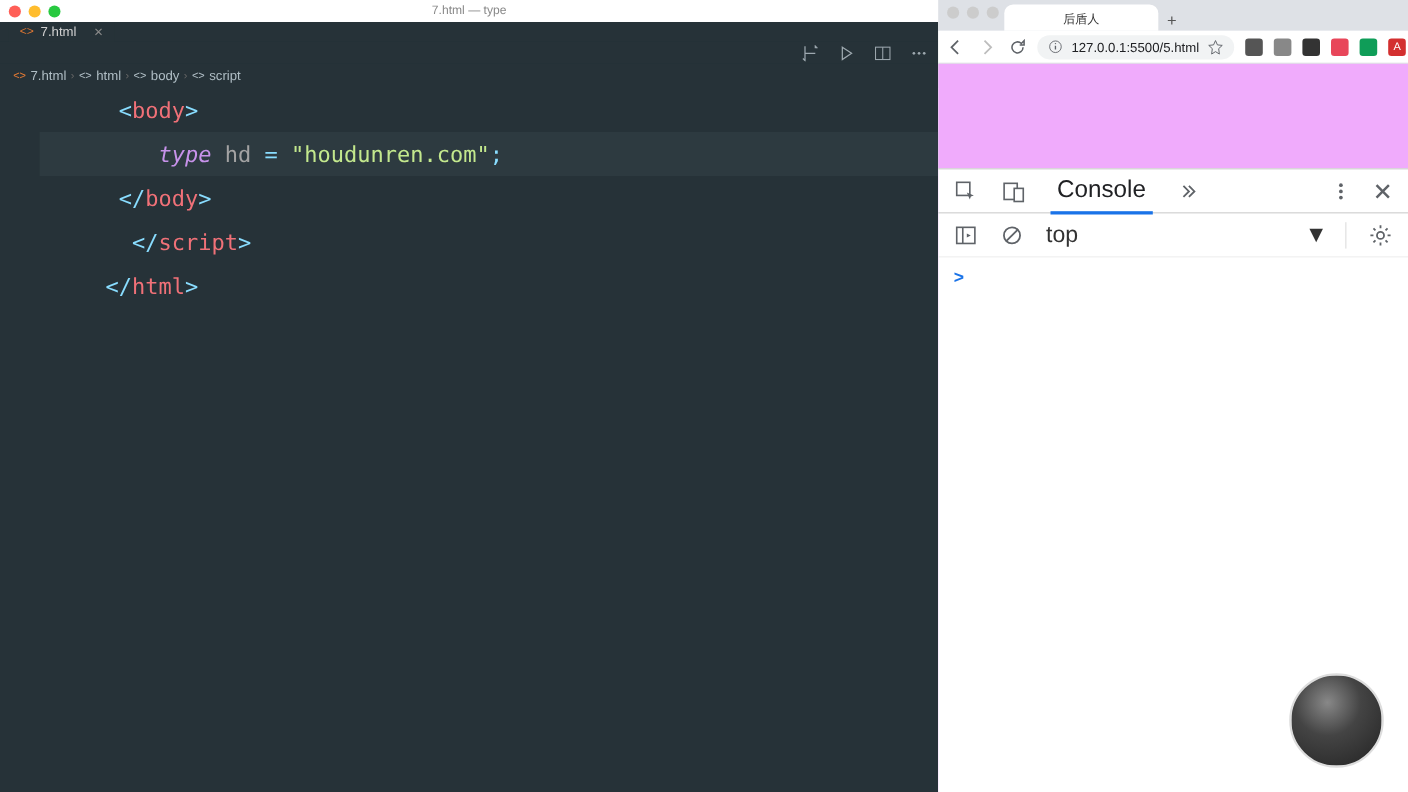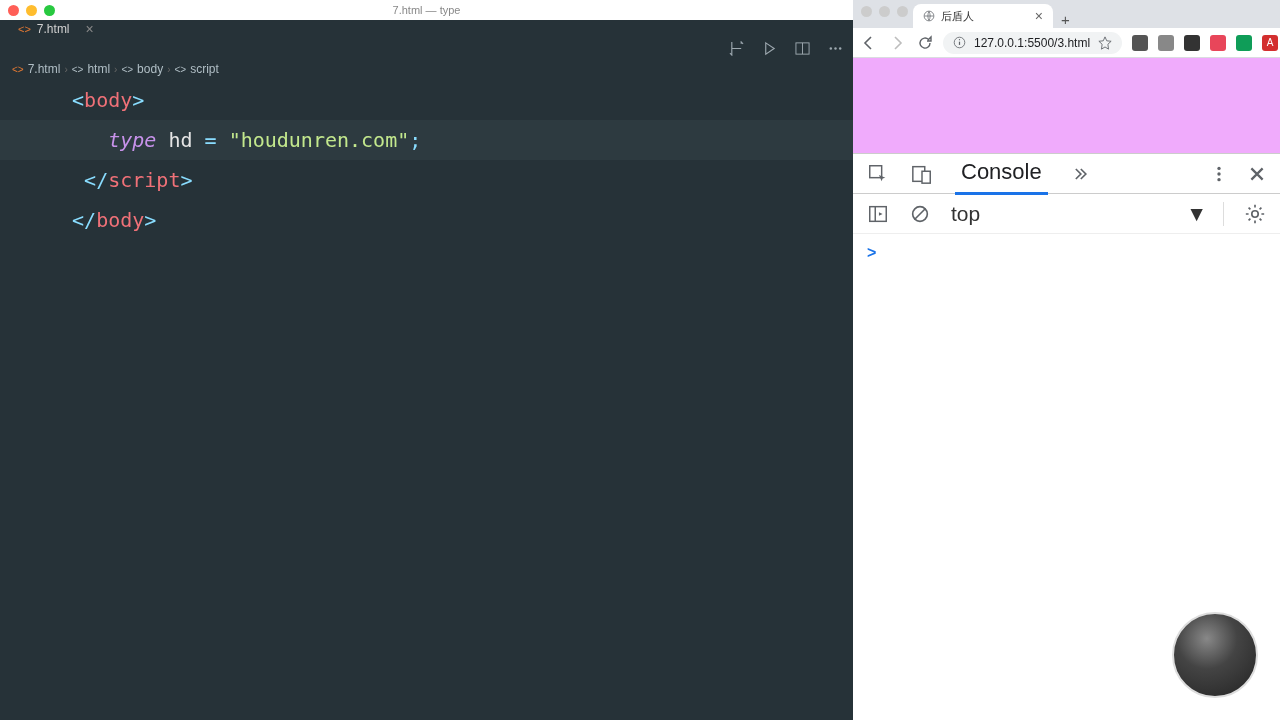--- a/index.html
+++ b/index.html
@@ -16,36 +16,36 @@
 .tb-right { display: flex; gap: 18px; }
 .tb-icon { fill: #9ea9b0; cursor: pointer; }
 .tabs { height: 18px; display: flex; align-items: center; padding-left: 8px; background: #263238; }
 .tab { display: flex; align-items: center; gap: 6px; padding: 2px 10px; background: #263238; font-size: 12px; color: #d0d0d0; }
 .tab-icon { color: #e37933; font-size: 11px; }
 .tab-close { color: #888; margin-left: 10px; font-size: 14px; }
 .breadcrumb { height: 22px; display: flex; align-items: center; gap: 4px; padding: 0 12px; font-size: 12px; color: #b0bec5; background: #263238; }
 .bc-icon { color: #e37933; font-size: 10px; }
 .bc-sep { color: #666; font-size: 10px; }
 .bc-sym { color: #b0bec5; }
-.code-area { flex: 1; padding: 0 0 0 60px; font-family: "Menlo", "Consolas", monospace; font-size: 20px; line-height: 40px; }
+.code-area { flex: 1; padding: 0 0 0 96px; font-family: "Menlo", "Consolas", monospace; font-size: 20px; line-height: 40px; }
 .line { white-space: pre; }
 .line-hl { background: #2d3a40; margin-left: -60px; padding-left: 60px; }
 .t-bracket { color: #89ddff; }
 .t-tag { color: #f07178; }
 .t-keyword { color: #c792ea; font-style: italic; }
-.t-var { color: #e5e5e5; }
+.t-var { color: #a3a3a3; }
 .t-op { color: #89ddff; }
 .t-string { color: #c3e88d; }
 .t-punct { color: #89ddff; }
 
 .browser-pane { width: 427px; height: 720px; background: #fff; display: flex; flex-direction: column; position: relative; }
 .brow-tabs { height: 28px; background: #dee1e6; display: flex; align-items: flex-end; padding-left: 60px; }
 .brow-traffic { position: absolute; left: 8px; top: 6px; display: flex; gap: 7px; }
 .brow-traffic .dot { background: #ccc; }
-.btab { background: #fff; height: 24px; border-radius: 8px 8px 0 0; display: flex; align-items: center; gap: 6px; padding: 0 10px; font-size: 11px; color: #333; min-width: 140px; }
+.btab { background: #fff; height: 24px; border-radius: 8px 8px 0 0; display: flex; align-items: center; gap: 6px; padding: 0 10px; font-size: 11px; color: #333; min-width: 140px; flex-direction: column; }
 .btab-close { margin-left: auto; color: #666; font-size: 14px; }
 .btab-new { padding: 0 8px; color: #555; font-size: 15px; }
 .addrbar { height: 30px; background: #fff; border-bottom: 1px solid #dadce0; display: flex; align-items: center; gap: 10px; padding: 0 8px; }
 .nav-icons { display: flex; gap: 12px; align-items: center; }
 .nav-icon { fill: #5f6368; }
 .nav-icon.disabled { fill: #bdbdbd; }
 .omnibox { flex: 1; background: #f1f3f4; border-radius: 14px; height: 22px; display: flex; align-items: center; padding: 0 10px; font-size: 12px; color: #202124; gap: 8px; }
 .info-icon { fill: #5f6368; }
 .ext-icons { display: flex; gap: 10px; align-items: center; }
 .ext { width: 16px; height: 16px; border-radius: 3px; display:flex;align-items:center;justify-content:center;font-size:10px;color:#fff; }
@@ -116,22 +116,23 @@
     <span class="bc-icon bc-sym">&lt;&gt;</span>
     <span>body</span>
     <span class="bc-sep">›</span>
     <span class="bc-icon bc-sym">&lt;&gt;</span>
     <span>script</span>
   </div>
 
   <div class="code-area">
     <div class="line"> <span class="t-bracket">&lt;</span><span class="t-tag">body</span><span class="t-bracket">&gt;</span></div>
     <div class="line line-hl">    <span class="t-keyword">type</span> <span class="t-var">hd</span> <span class="t-op">=</span> <span class="t-string">"houdunren.com"</span><span class="t-punct">;</span></div>
+    <div class="line"> <span class="t-bracket">&lt;/</span><span class="t-tag">body</span><span class="t-bracket">&gt;</span></div>
     <div class="line">  <span class="t-bracket">&lt;/</span><span class="t-tag">script</span><span class="t-bracket">&gt;</span></div>
-    <div class="line"> <span class="t-bracket">&lt;/</span><span class="t-tag">body</span><span class="t-bracket">&gt;</span></div>
+    <div class="line"><span class="t-bracket">&lt;/</span><span class="t-tag">html</span><span class="t-bracket">&gt;</span></div>
   </div>
 </div>
 
 <div class="browser-pane">
   <div class="brow-traffic">
     <div class="dot"></div>
     <div class="dot"></div>
     <div class="dot"></div>
   </div>
   <div class="brow-tabs">
@@ -157,21 +158,21 @@
       <svg class="nav-icon" width="16" height="16" viewBox="0 0 16 16">
           <path d="M13 8a5 5 0 11-1.5-3.5L14 2v4h-4" fill="none" stroke="#5f6368" stroke-width="1.4"></path>
         </svg>
     </div>
     <div class="omnibox">
       <svg class="info-icon" width="13" height="13" viewBox="0 0 16 16">
           <circle cx="8" cy="8" r="6.5" fill="none" stroke="#5f6368"></circle>
           <line x1="8" y1="7" x2="8" y2="11" stroke="#5f6368" stroke-width="1.5"></line>
           <circle cx="8" cy="4.5" r="0.8" fill="#5f6368"></circle>
         </svg>
-      <span>127.0.0.1:5500/3.html</span>
+      <span>127.0.0.1:5500/5.html</span>
       <svg style="margin-left:auto" width="14" height="14" viewBox="0 0 16 16">
           <path d="M8 1l2 4.5 5 .5-3.7 3.4L12 15 8 12.5 4 15l.7-5.6L1 6l5-.5z" fill="none" stroke="#5f6368"></path>
         </svg>
     </div>
     <div class="ext-icons">
       <div class="ext" style="background:#555"></div>
       <div class="ext" style="background:#888"></div>
       <div class="ext" style="background:#333"></div>
       <div class="ext" style="background:#e8465a"></div>
       <div class="ext" style="background:#0f9d58"></div>

